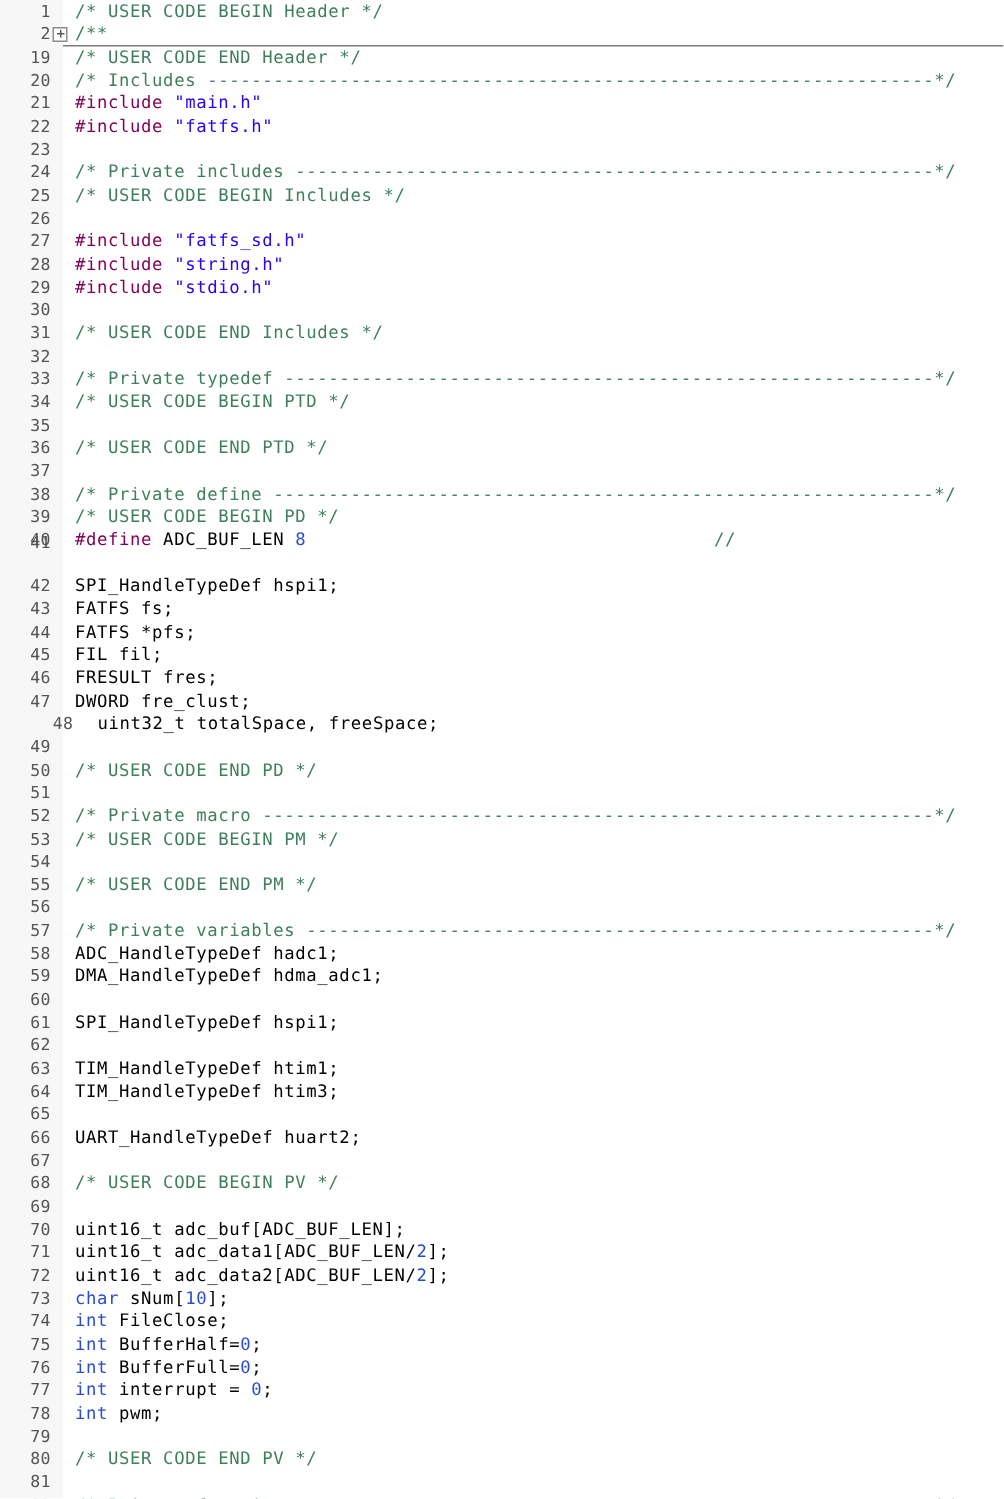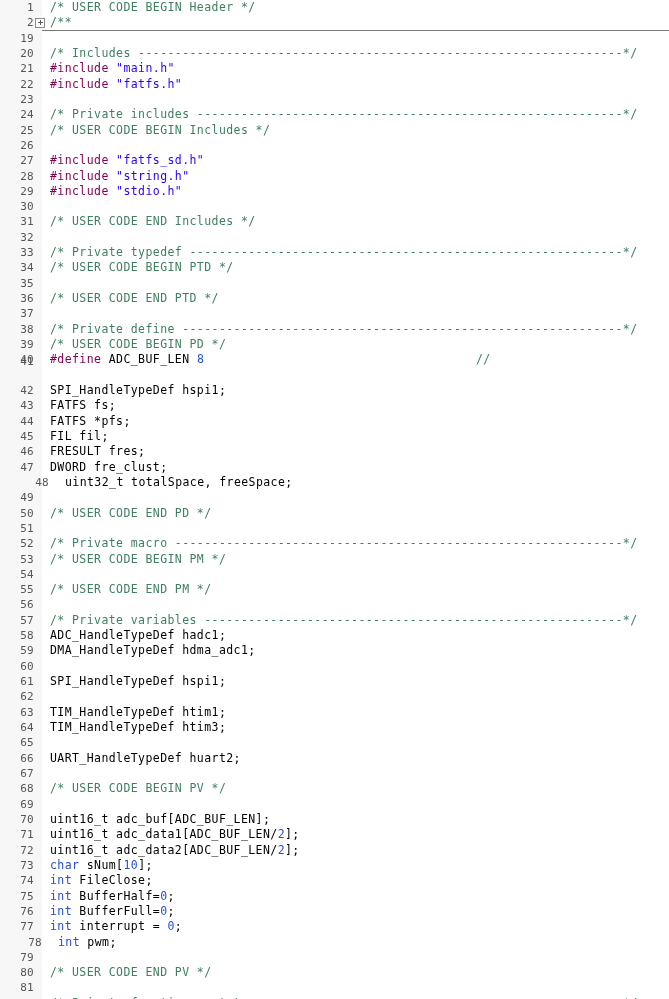--- a/index.html
+++ b/index.html
@@ -115,21 +115,21 @@
   .num  { color: #2a4dd0; }
 </style>
 </head>
 <body>
 
 <div id="editor">
   <div id="gutter-bg"></div>
   <div id="lines">
       <div class="row" style="top: 0px; position: absolute; left: 0px; right: 0px;"><span class="lineno">1</span><span class="code"><span class="cmt">/* USER CODE BEGIN Header */</span></span></div>
       <div class="row" style="top: 15.32px; position: absolute; left: 0px; right: 0px;"><span class="lineno">2</span><span class="fold-box"></span><span class="code"><span class="cmt">/**</span></span><span class="fold-rule"></span></div>
-      <div class="row" style="top: 30.64px; position: absolute; left: 0px; right: 0px;"><span class="lineno">19</span></div>
+      <div class="row" style="top: 30.64px; position: absolute; left: 0px; right: 0px;"><span class="lineno">19</span><span class="code"><span class="cmt">/* USER CODE END Header */</span></span></div>
       <div class="row" style="top: 45.96px; position: absolute; left: 0px; right: 0px;"><span class="lineno">20</span><span class="code"><span class="cmt">/* Includes ------------------------------------------------------------------*/</span></span></div>
       <div class="row" style="top: 61.28px; position: absolute; left: 0px; right: 0px;"><span class="lineno">21</span><span class="code"><span class="pre">#include</span><span> </span><span class="str">"main.h"</span></span></div>
       <div class="row" style="top: 76.6px; position: absolute; left: 0px; right: 0px;"><span class="lineno">22</span><span class="code"><span class="pre">#include</span><span> </span><span class="str">"fatfs.h"</span></span></div>
       <div class="row" style="top: 91.92px; position: absolute; left: 0px; right: 0px;"><span class="lineno">23</span><span class="code"></span></div>
       <div class="row" style="top: 107.24px; position: absolute; left: 0px; right: 0px;"><span class="lineno">24</span><span class="code"><span class="cmt">/* Private includes ----------------------------------------------------------*/</span></span></div>
       <div class="row" style="top: 122.56px; position: absolute; left: 0px; right: 0px;"><span class="lineno">25</span><span class="code"><span class="cmt">/* USER CODE BEGIN Includes */</span></span></div>
       <div class="row" style="top: 137.88px; position: absolute; left: 0px; right: 0px;"><span class="lineno">26</span><span class="code"></span></div>
       <div class="row" style="top: 153.2px; position: absolute; left: 0px; right: 0px;"><span class="lineno">27</span><span class="code"><span class="pre">#include</span><span> </span><span class="str">"fatfs_sd.h"</span></span></div>
       <div class="row" style="top: 168.52px; position: absolute; left: 0px; right: 0px;"><span class="lineno">28</span><span class="code"><span class="pre">#include</span><span> </span><span class="str">"string.h"</span></span></div>
       <div class="row" style="top: 183.84px; position: absolute; left: 0px; right: 0px;"><span class="lineno">29</span><span class="code"><span class="pre">#include</span><span> </span><span class="str">"stdio.h"</span></span></div>
@@ -174,19 +174,19 @@
       <div class="row" style="top: 781.32px; position: absolute; left: 0px; right: 0px; text-decoration: underline;"><span class="lineno">68</span><span class="code"><span class="cmt">/* USER CODE BEGIN PV */</span></span></div>
       <div class="row" style="top: 796.64px; position: absolute; left: 0px; right: 0px;"><span class="lineno">69</span><span class="code"></span></div>
       <div class="row" style="top: 811.96px; position: absolute; left: 0px; right: 0px;"><span class="lineno">70</span><span class="code"><span>uint16_t adc_buf[ADC_BUF_LEN];</span></span></div>
       <div class="row" style="top: 827.28px; position: absolute; left: 0px; right: 0px;"><span class="lineno">71</span><span class="code"><span>uint16_t adc_data1[ADC_BUF_LEN/</span><span class="num">2</span><span>];</span></span></div>
       <div class="row" style="top: 842.6px; position: absolute; left: 0px; right: 0px;"><span class="lineno">72</span><span class="code"><span>uint16_t adc_data2[ADC_BUF_LEN/</span><span class="num">2</span><span>];</span></span></div>
       <div class="row" style="top: 857.92px; position: absolute; left: 0px; right: 0px;"><span class="lineno">73</span><span class="code"><span class="kw">char</span><span> sNum[</span><span class="num">10</span><span>];</span></span></div>
       <div class="row" style="top: 873.24px; position: absolute; left: 0px; right: 0px;"><span class="lineno">74</span><span class="code"><span class="kw">int</span><span> FileClose;</span></span></div>
       <div class="row" style="top: 888.56px; position: absolute; left: 0px; right: 0px;"><span class="lineno">75</span><span class="code"><span class="kw">int</span><span> BufferHalf=</span><span class="num">0</span><span>;</span></span></div>
       <div class="row" style="top: 903.88px; position: absolute; left: 0px; right: 0px;"><span class="lineno">76</span><span class="code"><span class="kw">int</span><span> BufferFull=</span><span class="num">0</span><span>;</span></span></div>
       <div class="row" style="top: 919.2px; position: absolute; left: 0px; right: 0px;"><span class="lineno">77</span><span class="code"><span class="kw">int</span><span> interrupt = </span><span class="num">0</span><span>;</span></span></div>
-      <div class="row" style="top: 934.52px; position: absolute; left: 0px; right: 0px; margin-left: 8px;"><span class="lineno">78</span><span class="code"><span class="kw">int</span><span> pwm;</span></span></div>
+      <div class="row" style="top: 934.52px; position: absolute; left: 0px; right: 0px;"><span class="lineno">78</span><span class="code"><span class="kw">int</span><span> pwm;</span></span></div>
       <div class="row" style="top: 949.84px; position: absolute; left: 0px; right: 0px;"><span class="lineno">79</span><span class="code"></span></div>
       <div class="row" style="top: 965.16px; position: absolute; left: 0px; right: 0px;"><span class="lineno">80</span><span class="code"><span class="cmt">/* USER CODE END PV */</span></span></div>
       <div class="row" style="top: 980.48px; position: absolute; left: 0px; right: 0px;"><span class="lineno">81</span><span class="code"></span></div>
       <div class="row" style="top: 995.8px; position: absolute; left: 0px; right: 0px;"><span class="lineno">82</span><span class="code"><span class="cmt">/* Private function prototypes -----------------------------------------------*/</span></span></div>
     </div>
 </div>
 
 </body></html>

